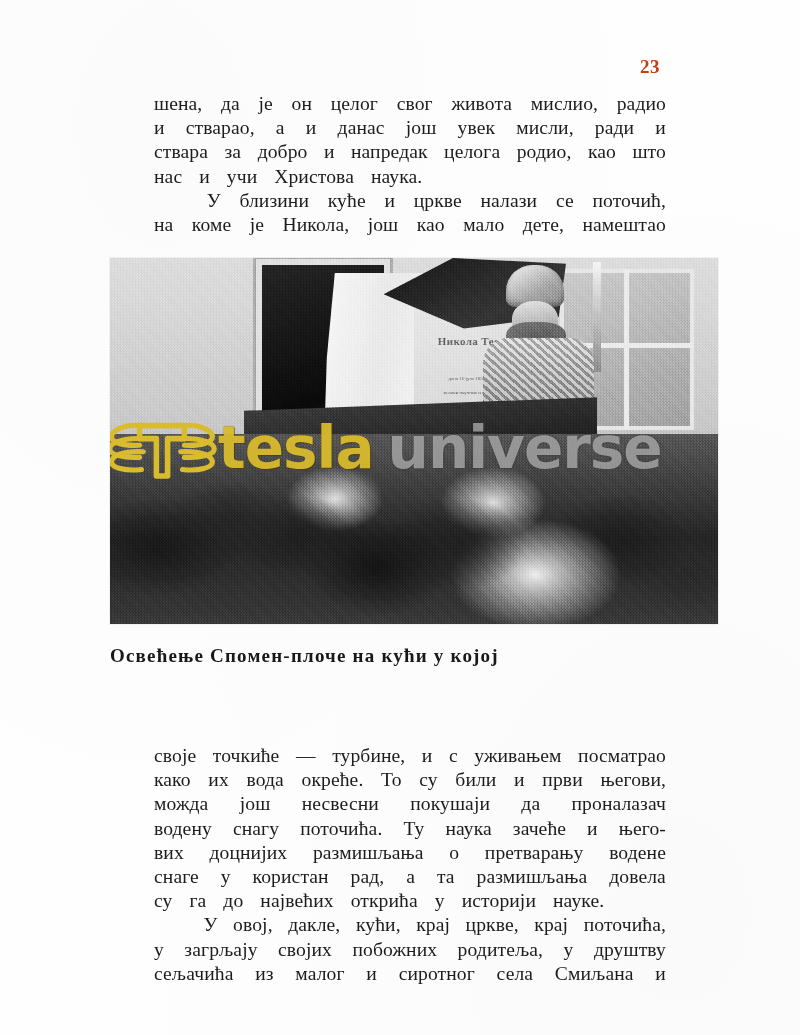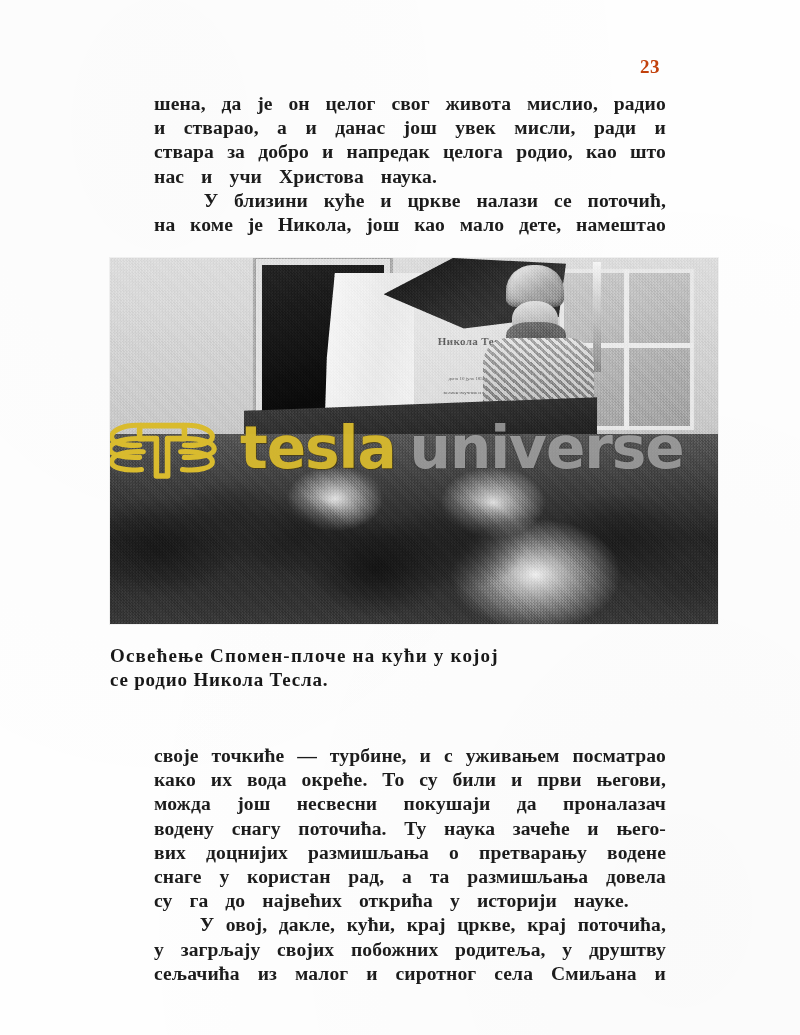--- a/index.html
+++ b/index.html
@@ -50,21 +50,20 @@
   .textblock.bottom { top: 744px; }
 
   .line {
     display: flex;
     font-size: 19.6px;
     line-height: 24.2px;
     height: 24.2px;
     white-space: pre;
     color: #1c1c1c;
     letter-spacing: 0.1px;
-    font-weight: bold;
   }
   
   .line.just {
     justify-content: space-between;
   }
   .line.just > span { white-space: pre; }
   .line.last { justify-content: flex-start; gap: 12px; }
   .line .ind {
     display: inline-block;
     width: 34px;
@@ -275,21 +274,20 @@
     margin-left: -4px;
     flex: 0 0 auto;
   }
   .wm-text {
     display: flex;
     align-items: flex-start;
     font-family: "DejaVu Sans", sans-serif;
     font-weight: 700;
     font-size: 58px;
     letter-spacing: -1px;
-    margin-left: 22px;
   }
   .wm-tesla {
     color: #d9bb2e;
     text-shadow:
       0 0 1px rgba(90,70,0,0.9),
       1px 1px 0 rgba(70,55,0,0.55);
     opacity: 0.95;
   }
   .wm-universe {
     color: rgba(225,225,225,0.55);
@@ -377,21 +375,20 @@
       </svg>
       <div class="wm-text">
         <span class="wm-tesla">tesla</span>
         <span class="wm-universe">universe</span>
       </div>
     </div>
   </div>
 
   <div class="caption">
     <div class="cap-l1">Освећење Спомен-плоче на кући у којој</div>
-    <div class="cap-l2">се родио Никола Тесла.</div>
   </div>
 
   <div class="textblock bottom">
       <div class="line just"><span>своје</span><span>точкиће</span><span>—</span><span>турбине,</span><span>и</span><span>с</span><span>уживањем</span><span>посматрао</span></div>
       <div class="line just"><span>како</span><span>их</span><span>вода</span><span>окреће.</span><span>То</span><span>су</span><span>били</span><span>и</span><span>први</span><span>његови,</span></div>
       <div class="line just"><span>можда</span><span>још</span><span>несвесни</span><span>покушаји</span><span>да</span><span>проналазач</span></div>
       <div class="line just"><span>водену</span><span>снагу</span><span>поточића.</span><span>Ту</span><span>наука</span><span>зачеће</span><span>и</span><span>њего-</span></div>
       <div class="line just"><span>вих</span><span>доцнијих</span><span>размишљања</span><span>о</span><span>претварању</span><span>водене</span></div>
       <div class="line just"><span>снаге</span><span>у</span><span>користан</span><span>рад,</span><span>а</span><span>та</span><span>размишљања</span><span>довела</span></div>
       <div class="line last"><span>су</span><span> га</span><span> до</span><span> највећих</span><span> открића</span><span> у</span><span> историји</span><span> науке.</span></div>

